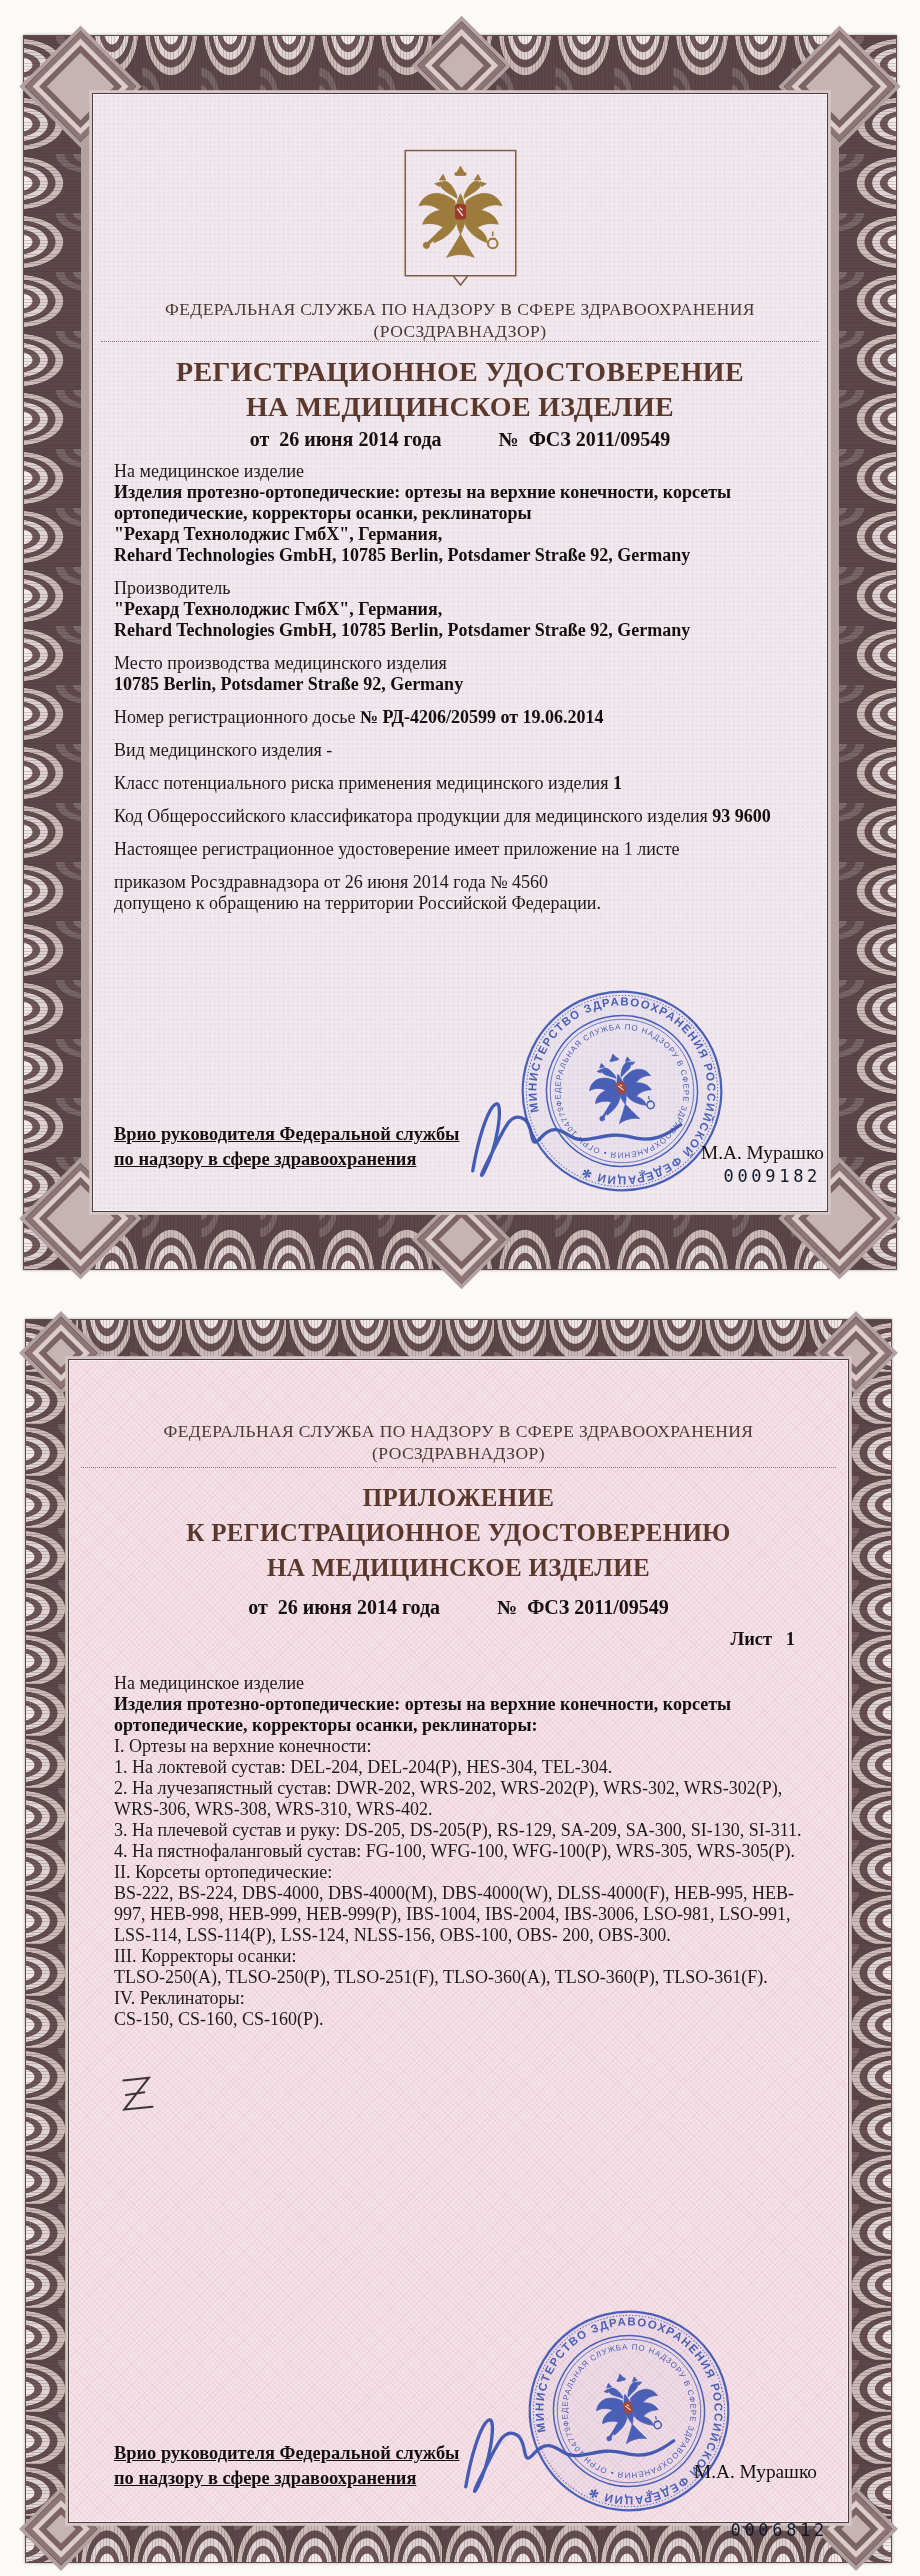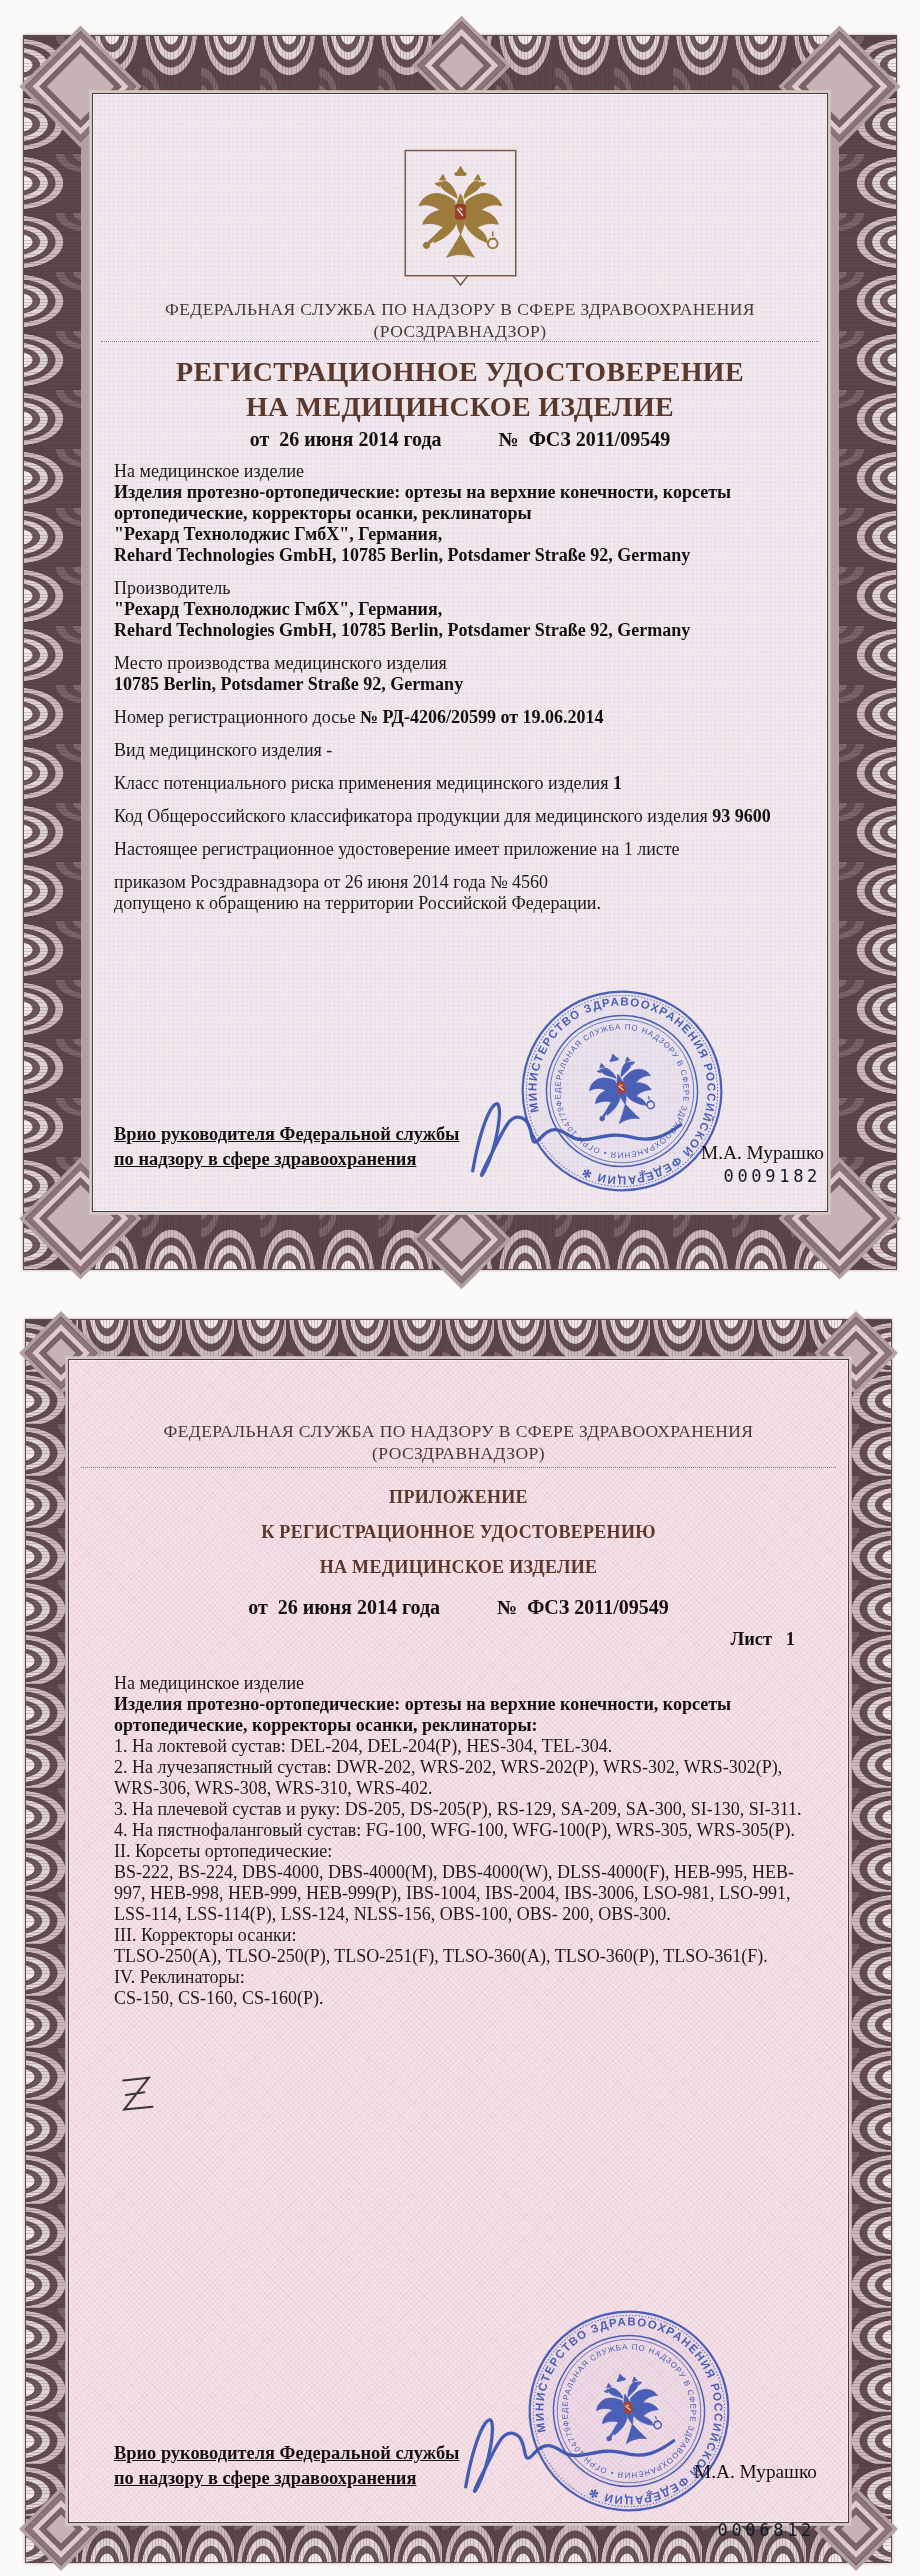--- a/index.html
+++ b/index.html
@@ -194,40 +194,41 @@
   <div class="orn sm" style="right:9.2px;bottom:7.4px"></div>
 
   <div class="inner p2" style="left:42px;right:42px;top:39px;bottom:39px"></div>
 
   <div class="hdr" style="top:92px">
     <div>ФЕДЕРАЛЬНАЯ СЛУЖБА ПО НАДЗОРУ В СФЕРЕ ЗДРАВООХРАНЕНИЯ</div>
     <div>(РОСЗДРАВНАДЗОР)</div>
   </div>
   <div class="rule" style="top:147px;left:55px;right:55px"></div>
 
-  <div class="title" style="top:160px;font-size:18px">
+  <div class="title" style="top:160px;font-size:25px">
     <div>ПРИЛОЖЕНИЕ</div>
     <div>К РЕГИСТРАЦИОННОЕ УДОСТОВЕРЕНИЮ</div>
     <div>НА МЕДИЦИНСКОЕ ИЗДЕЛИЕ</div>
   </div>
 
   <div class="dateline" style="top:276px">
     <span class="ws">от  26 июня 2014 года</span>
     <span class="ws">№  ФСЗ 2011/09549</span>
   </div>
   <div class="sheet ws" style="top:309px;right:96px">Лист   1</div>
 
   <div class="bodytxt" style="top:353px;left:88px;right:79px">
 
       <p class="line"><span>На медицинское изделие</span></p>
 
       <p class="line"><b>Изделия протезно-ортопедические: ортезы на верхние конечности, корсеты</b></p>
 
       <p class="line"><b>ортопедические, корректоры осанки, реклинаторы:</b></p>
 
+      <p class="line"><span>I. Ортезы на верхние конечности:</span></p>
 
       <p class="line"><span>1. На локтевой сустав: DEL-204, DEL-204(P), HES-304, TEL-304.</span></p>
 
       <p class="line"><span>2. На лучезапястный сустав: DWR-202, WRS-202, WRS-202(P), WRS-302, WRS-302(P), WRS-306, WRS-308, WRS-310, WRS-402.</span></p>
 
       <p class="line"><span>3. На плечевой сустав и руку: DS-205, DS-205(P), RS-129, SA-209, SA-300, SI-130, SI-311.</span></p>
 
       <p class="line"><span>4. На пястнофаланговый сустав: FG-100, WFG-100, WFG-100(P), WRS-305, WRS-305(P).</span></p>
 
       <p class="line"><span>II. Корсеты ортопедические:</span></p>
@@ -267,15 +268,15 @@
   </svg>
   <svg class="autograph" style="left:414px;top:1049px" width="276" height="138" viewBox="0 0 280 150">
     <path d="M18,128 C30,56 54,30 45,84 C38,124 18,150 33,120 C52,84 58,62 74,72 C86,80 78,108 92,92 C104,78 113,83 125,91 C141,101 162,84 188,91 C212,98 228,90 244,78" fill="none" stroke="#3c55b2" stroke-width="3.6" stroke-linecap="round"></path>
   </svg>
 
   <div class="siglabel" style="top:1121px;left:88px;width:396px">
     <div>Врио руководителя Федеральной службы</div>
     <div>по надзору в сфере здравоохранения</div>
   </div>
   <div class="signame" style="top:1141px;right:74px">М.А. Мурашко</div>
-  <div class="serial" style="top:1200px;right:76px">0006812</div>
+  <div class="serial" style="top:1200px;right:63px">0006812</div>
 </div>
 
 
 </body></html>

